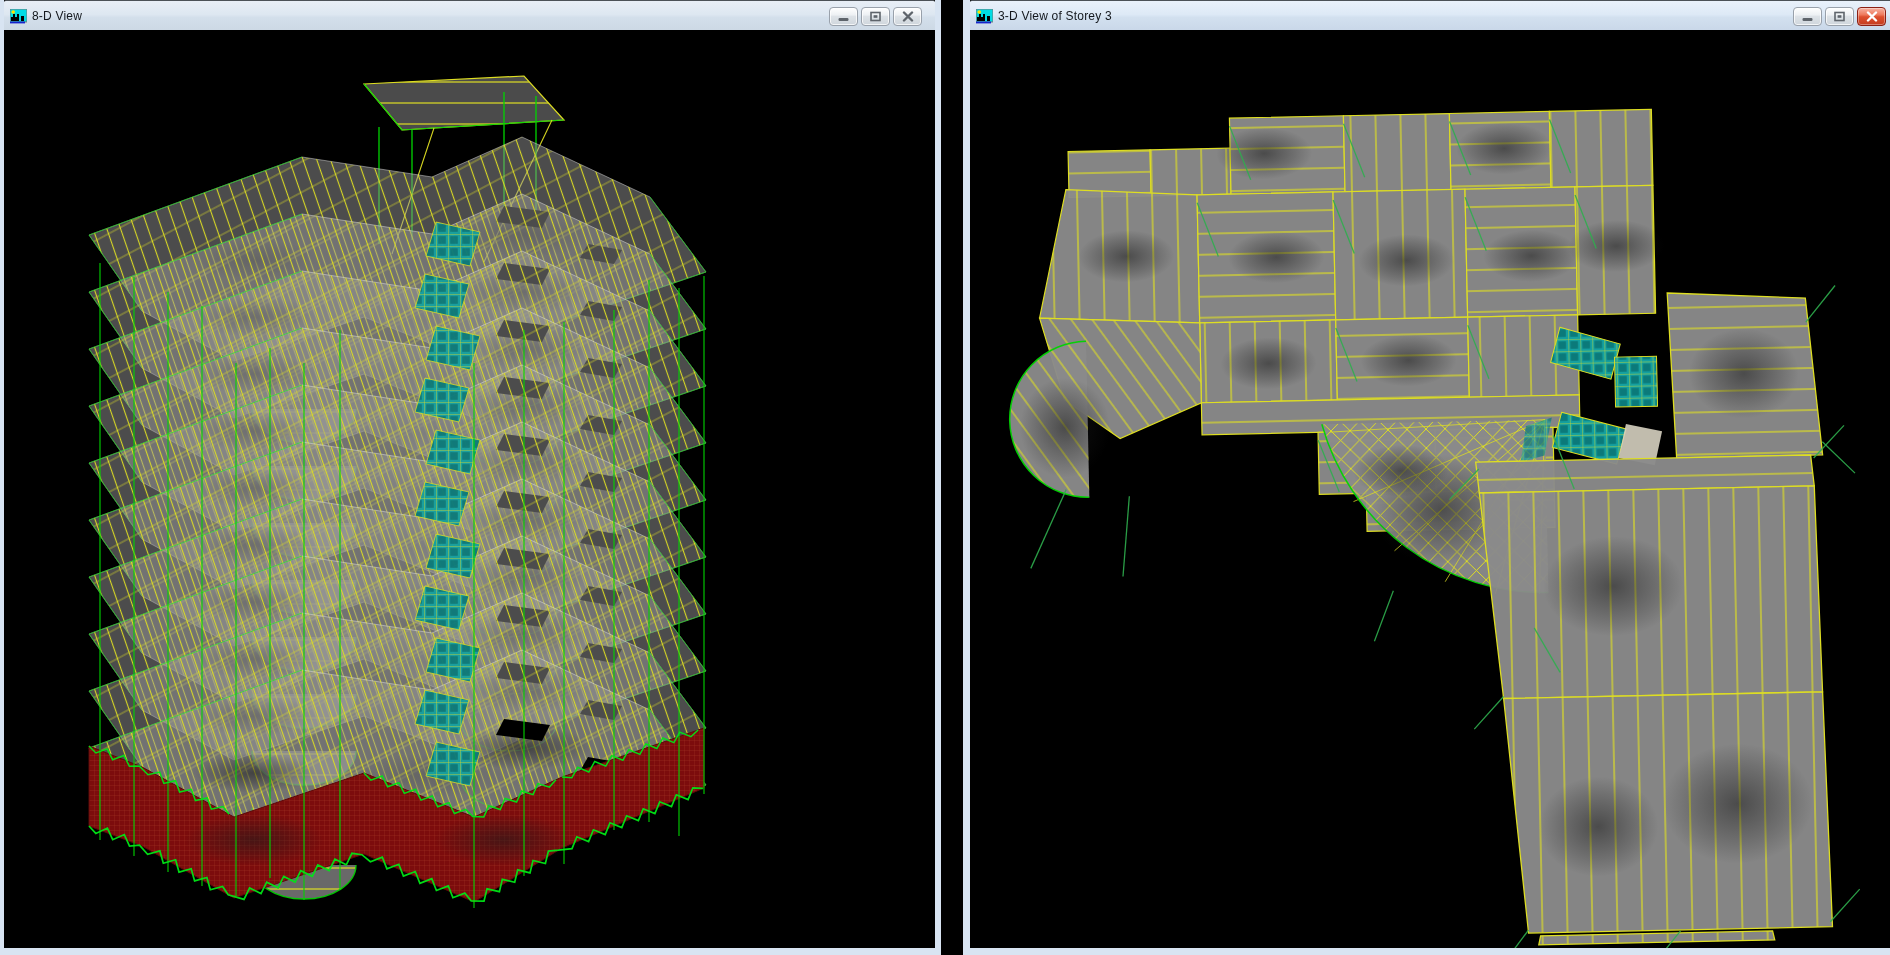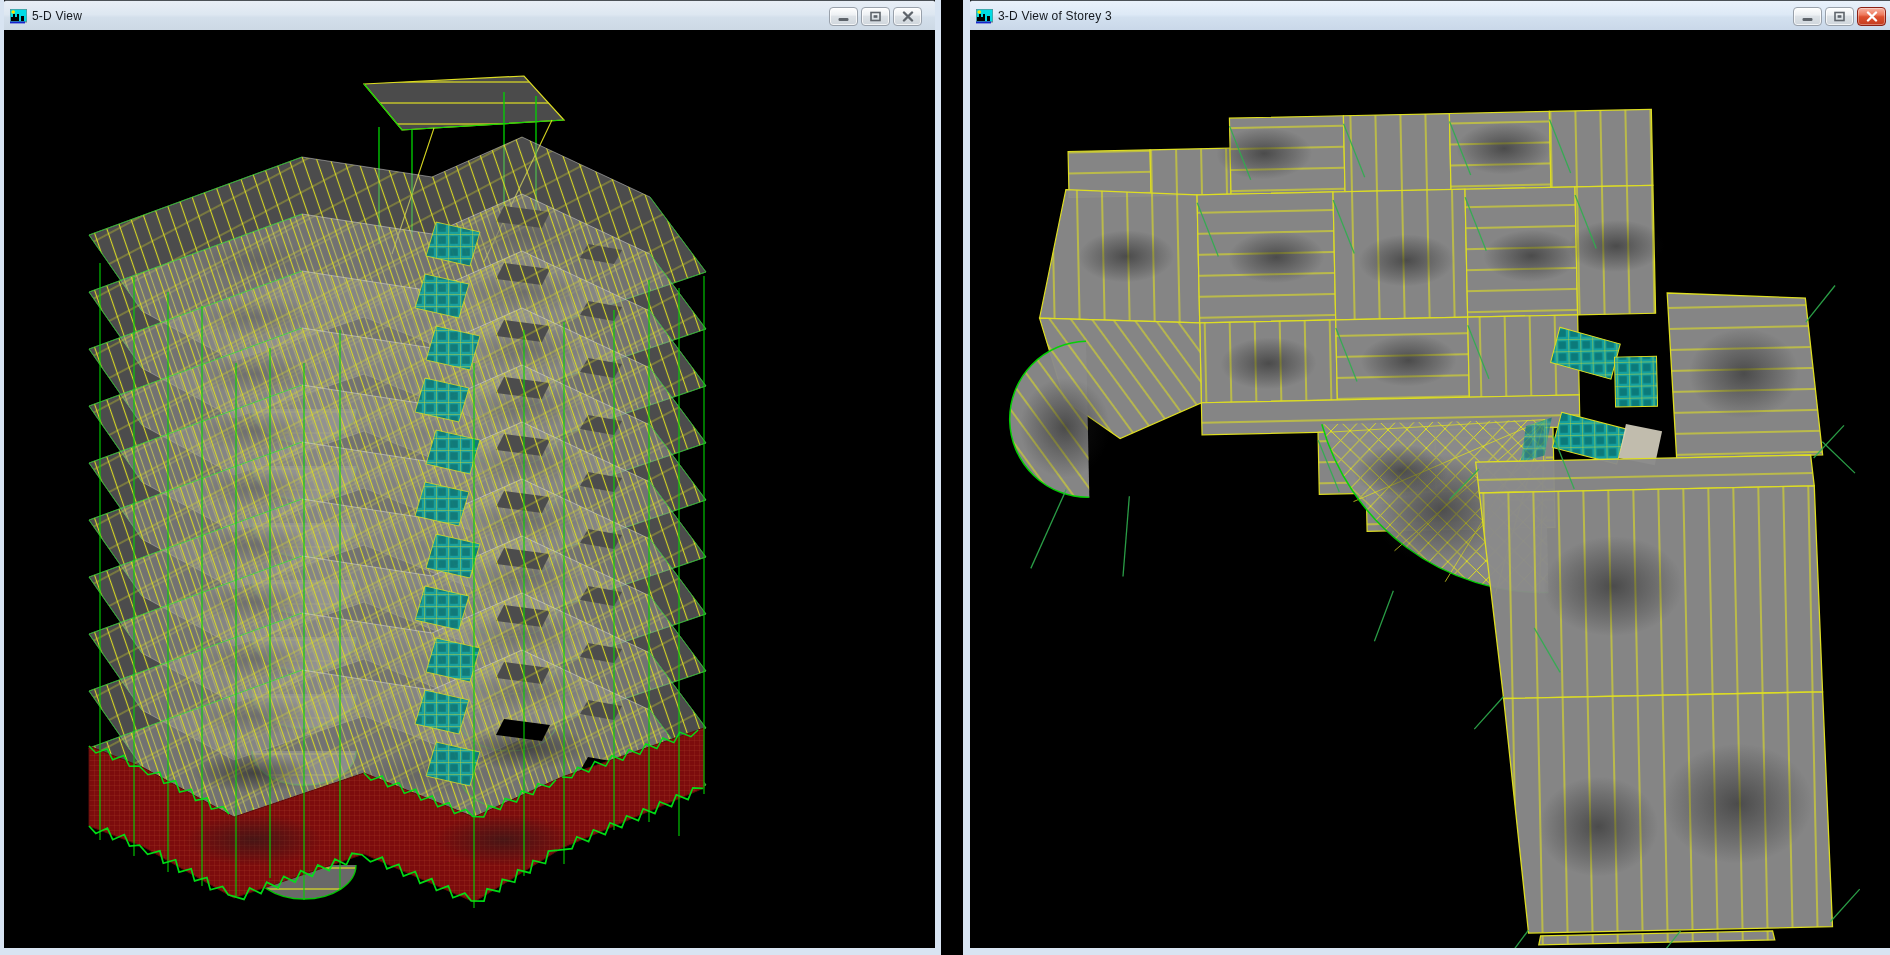--- a/index.html
+++ b/index.html
@@ -34,21 +34,21 @@
   <section class="win" id="win-left">
     <header class="titlebar">
       <span class="app-icon">
         <svg viewBox="0 0 17 15">
           <rect x="0" y="0" width="17" height="13" fill="#00dbe4" stroke="#7a7a7a" stroke-width="1"></rect>
           <circle cx="3.2" cy="3" r="1.8" fill="#ffe400"></circle>
           <path d="M1,12 V8 h2 v-3 h2 v3 h2 V5 h2 v7 h2 V7 h3 v5 z" fill="#000"></path>
           <rect x="0" y="12.6" width="15" height="1.8" fill="#1522cc"></rect>
         </svg>
       </span>
-      <span class="title">5-D View</span>
+      <span class="title">8-D View</span>
       <span class="controls">
         <button class="ctl">
           <svg width="13" height="11" viewBox="0 0 13 11">
               <rect x="1.5" y="7" width="10" height="3" rx="1.2" fill="#5e646b"></rect>
             </svg>
         </button>
         <button class="ctl">
           <svg width="13" height="11" viewBox="0 0 13 11">
               <rect x="2" y="1.5" width="9" height="8" fill="none" stroke="#5e646b" stroke-width="1.6"></rect>
               <rect x="4.6" y="4.2" width="3.8" height="2.6" fill="#5e646b"></rect>

